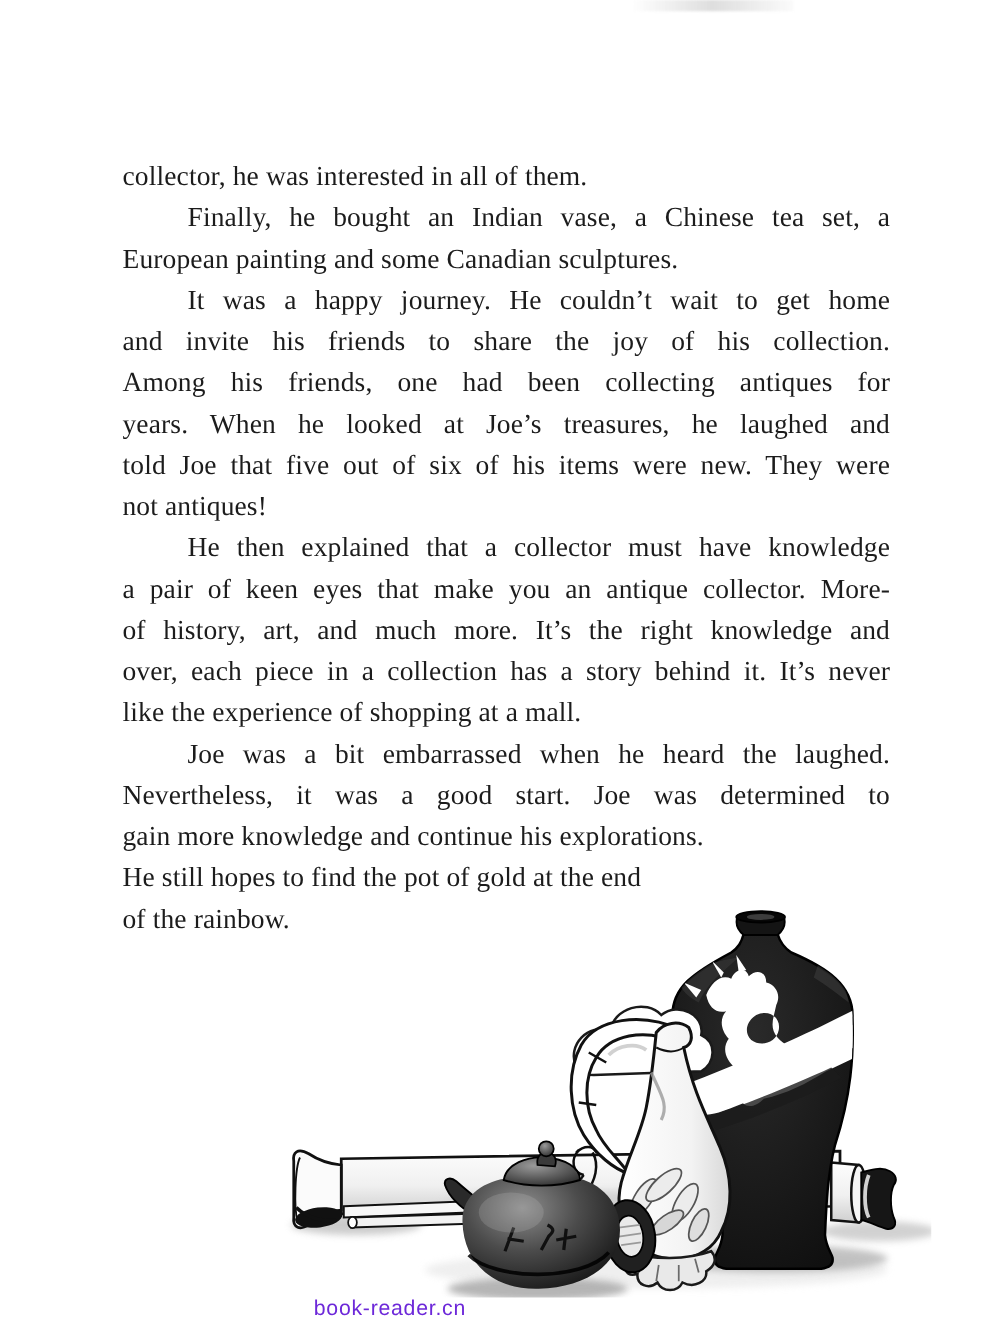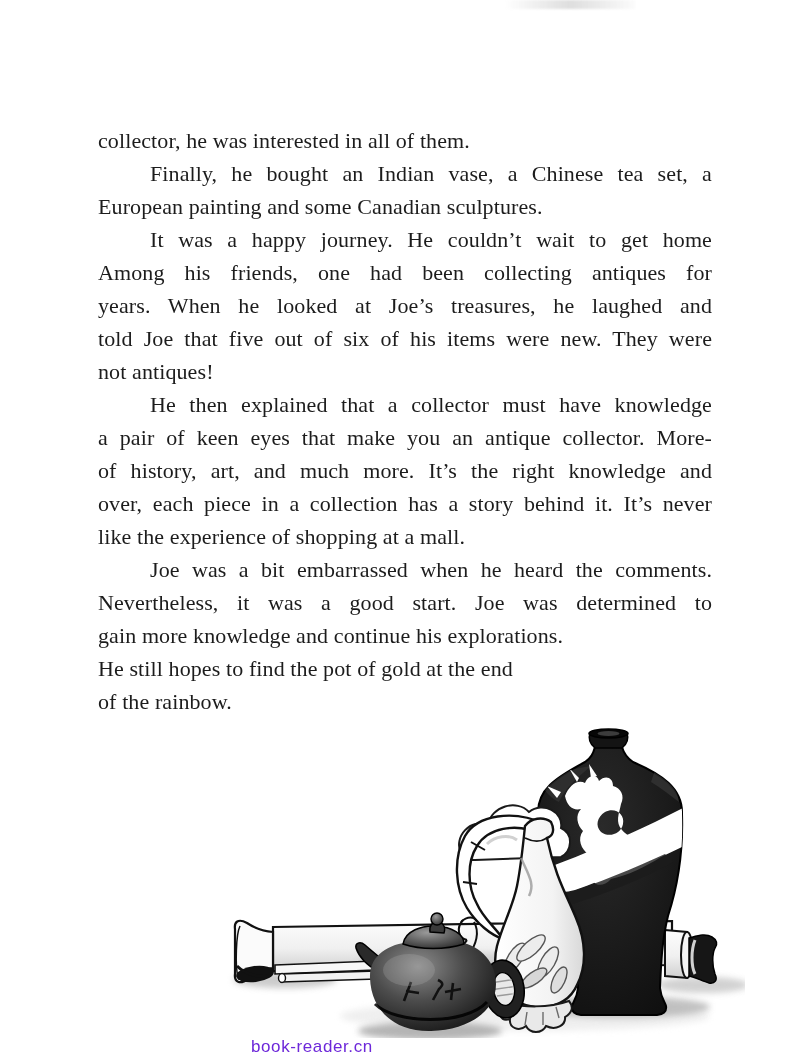--- a/index.html
+++ b/index.html
@@ -47,30 +47,31 @@
 
 <div class="page">
 
   <div class="scan-artifact"></div>
 
   <div class="text-block">
     <span class="ln">collector, he was interested in all of them.</span>
     <span class="ln j ind">Finally, he bought an Indian vase, a Chinese tea set, a</span>
     <span class="ln">European painting and some Canadian sculptures.</span>
     <span class="ln j ind">It was a happy journey. He couldn’t wait to get home</span>
+    <span class="ln j">and invite his friends to share the joy of his collection.</span>
     <span class="ln j">Among his friends, one had been collecting antiques for</span>
     <span class="ln j">years. When he looked at Joe’s treasures, he laughed and</span>
     <span class="ln j">told Joe that five out of six of his items were new. They were</span>
     <span class="ln">not antiques!</span>
     <span class="ln j ind">He then explained that a collector must have knowledge</span>
     <span class="ln j">a pair of keen eyes that make you an antique collector. More-</span>
     <span class="ln j">of history, art, and much more. It’s the right knowledge and</span>
     <span class="ln j">over, each piece in a collection has a story behind it. It’s never</span>
     <span class="ln">like the experience of shopping at a mall.</span>
-    <span class="ln j ind">Joe was a bit embarrassed when he heard the comments.</span>
+    <span class="ln j ind">Joe was a bit embarrassed when he heard the laughed.</span>
     <span class="ln j">Nevertheless, it was a good start. Joe was determined to</span>
     <span class="ln">gain more knowledge and continue his explorations.</span>
     <span class="ln">He still hopes to find the pot of gold at the end</span>
     <span class="ln">of the rainbow.</span>
   </div>
 
   <div class="illustration">
     <svg width="520" height="312" viewBox="0 0 520 312" xmlns="http://www.w3.org/2000/svg">
       <defs>
         <filter id="soft" x="-40%" y="-40%" width="180%" height="180%">

